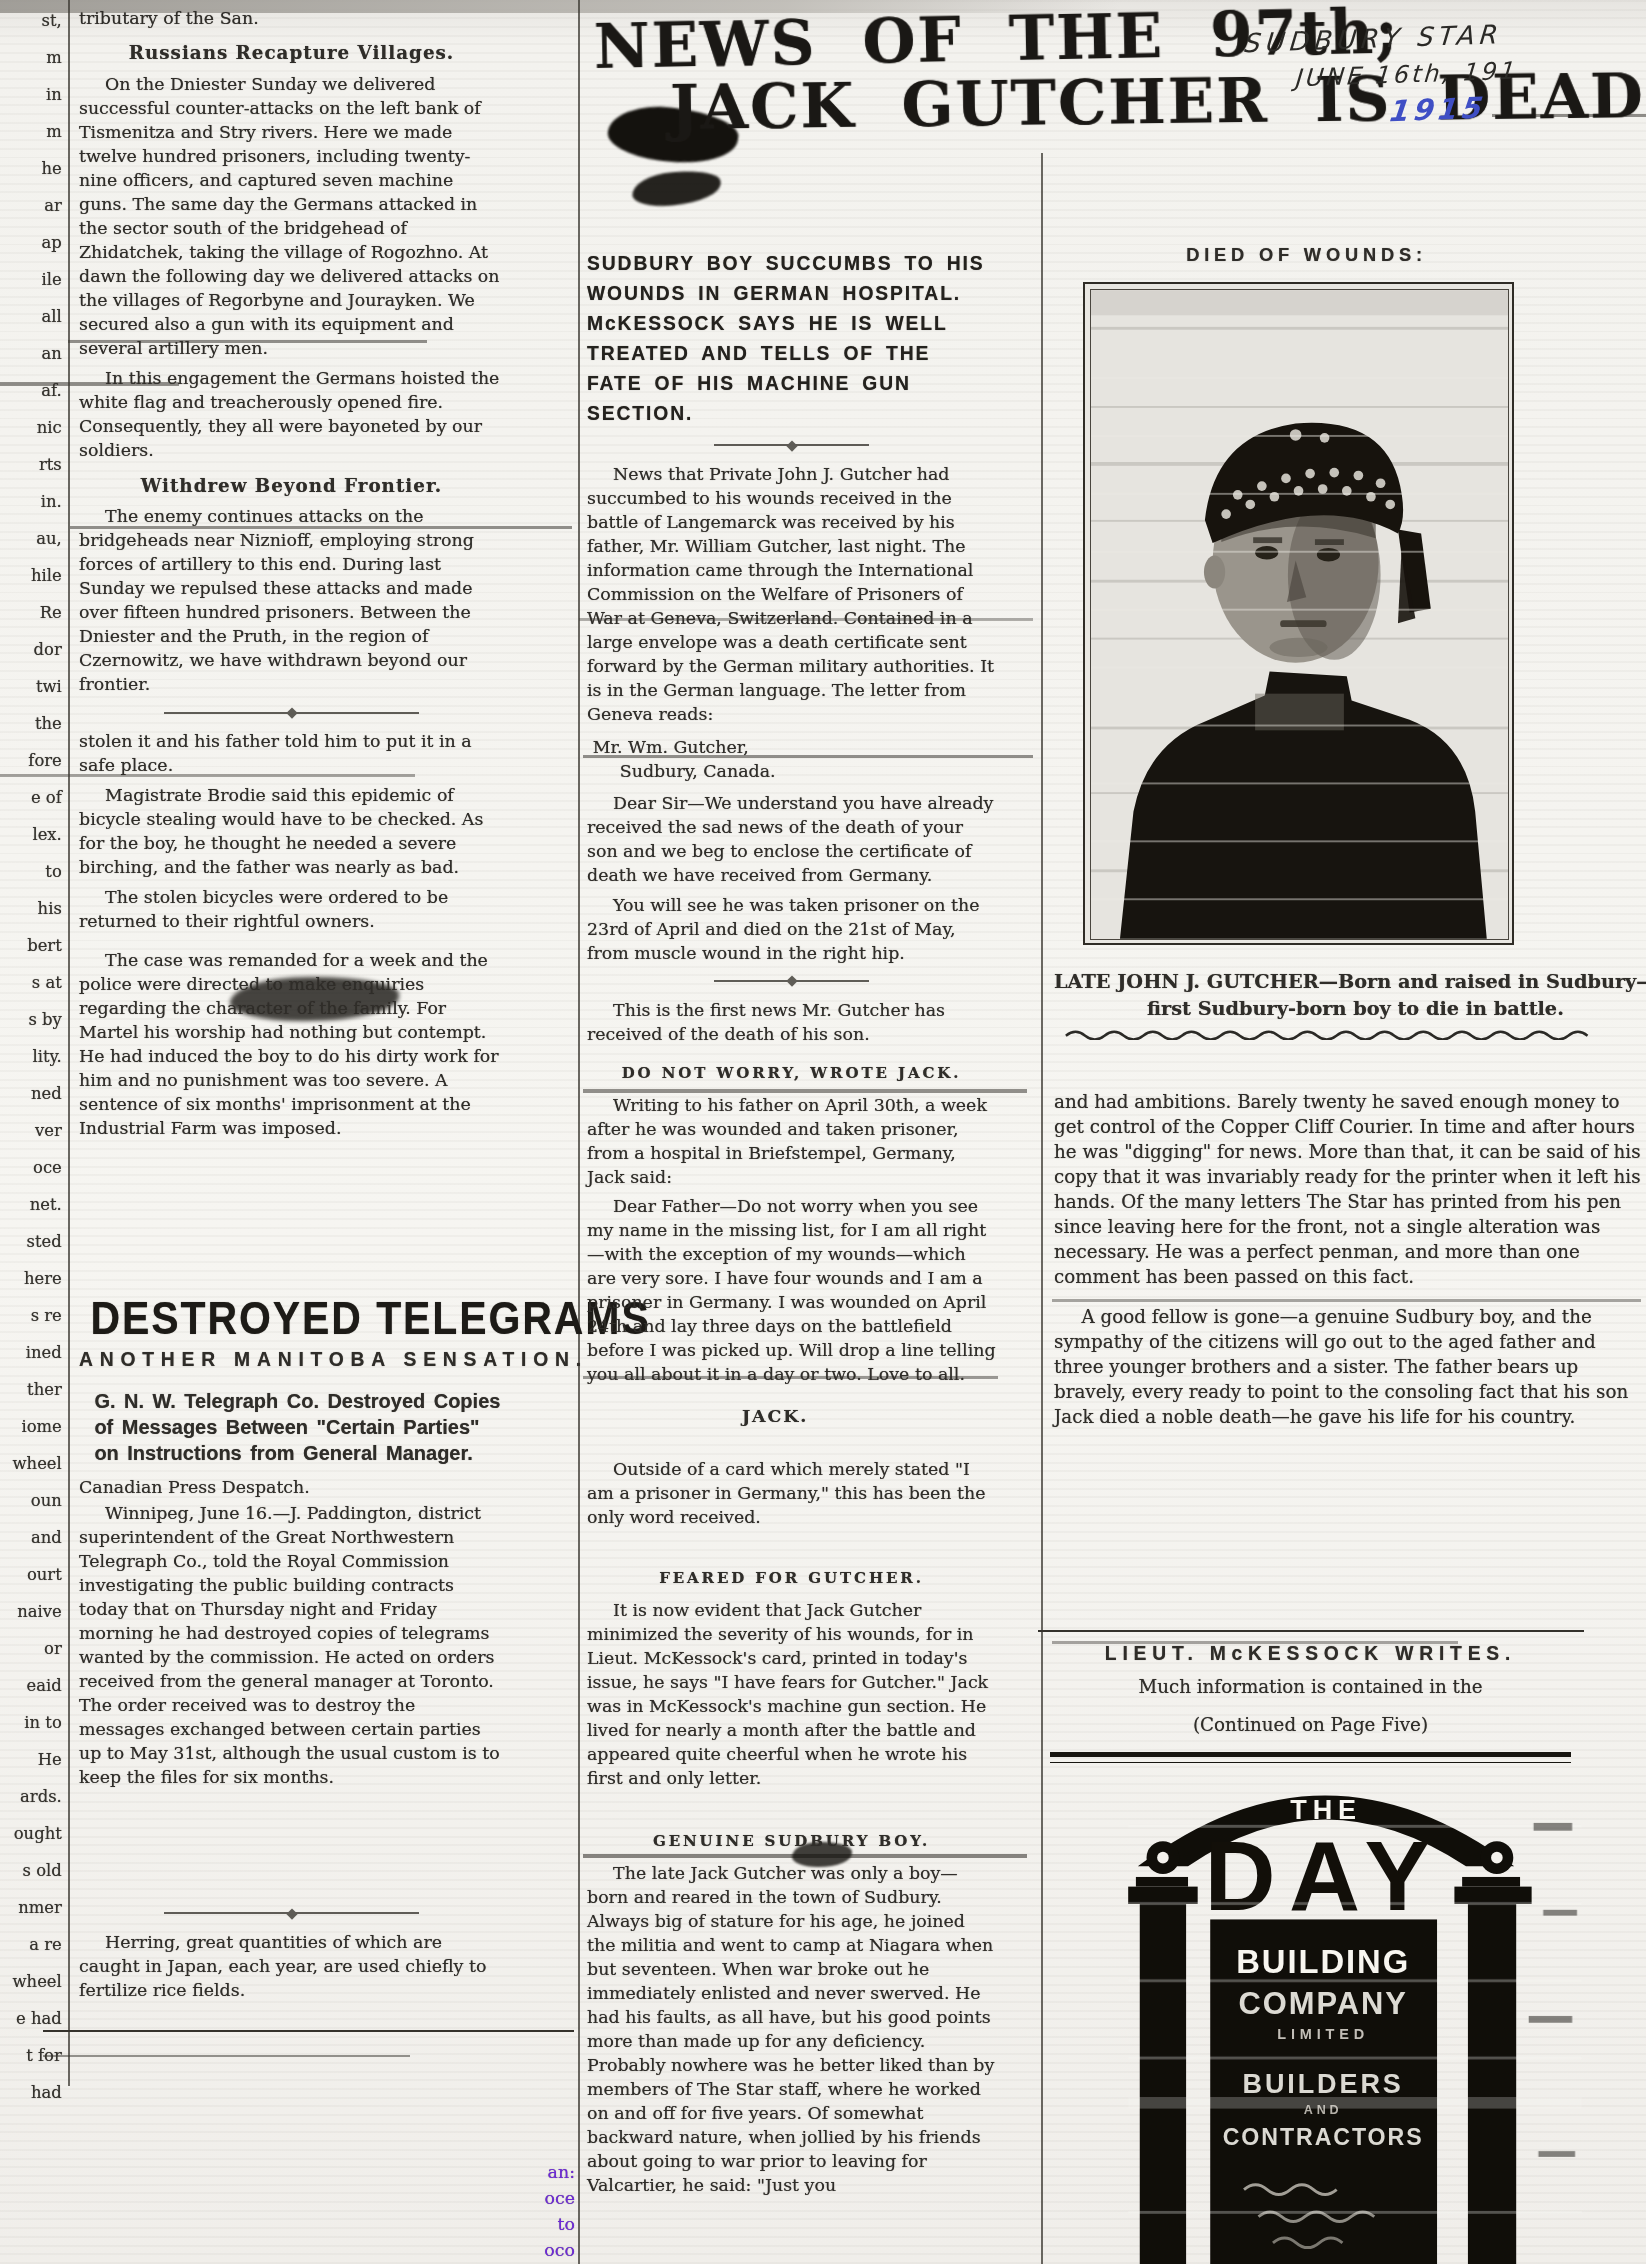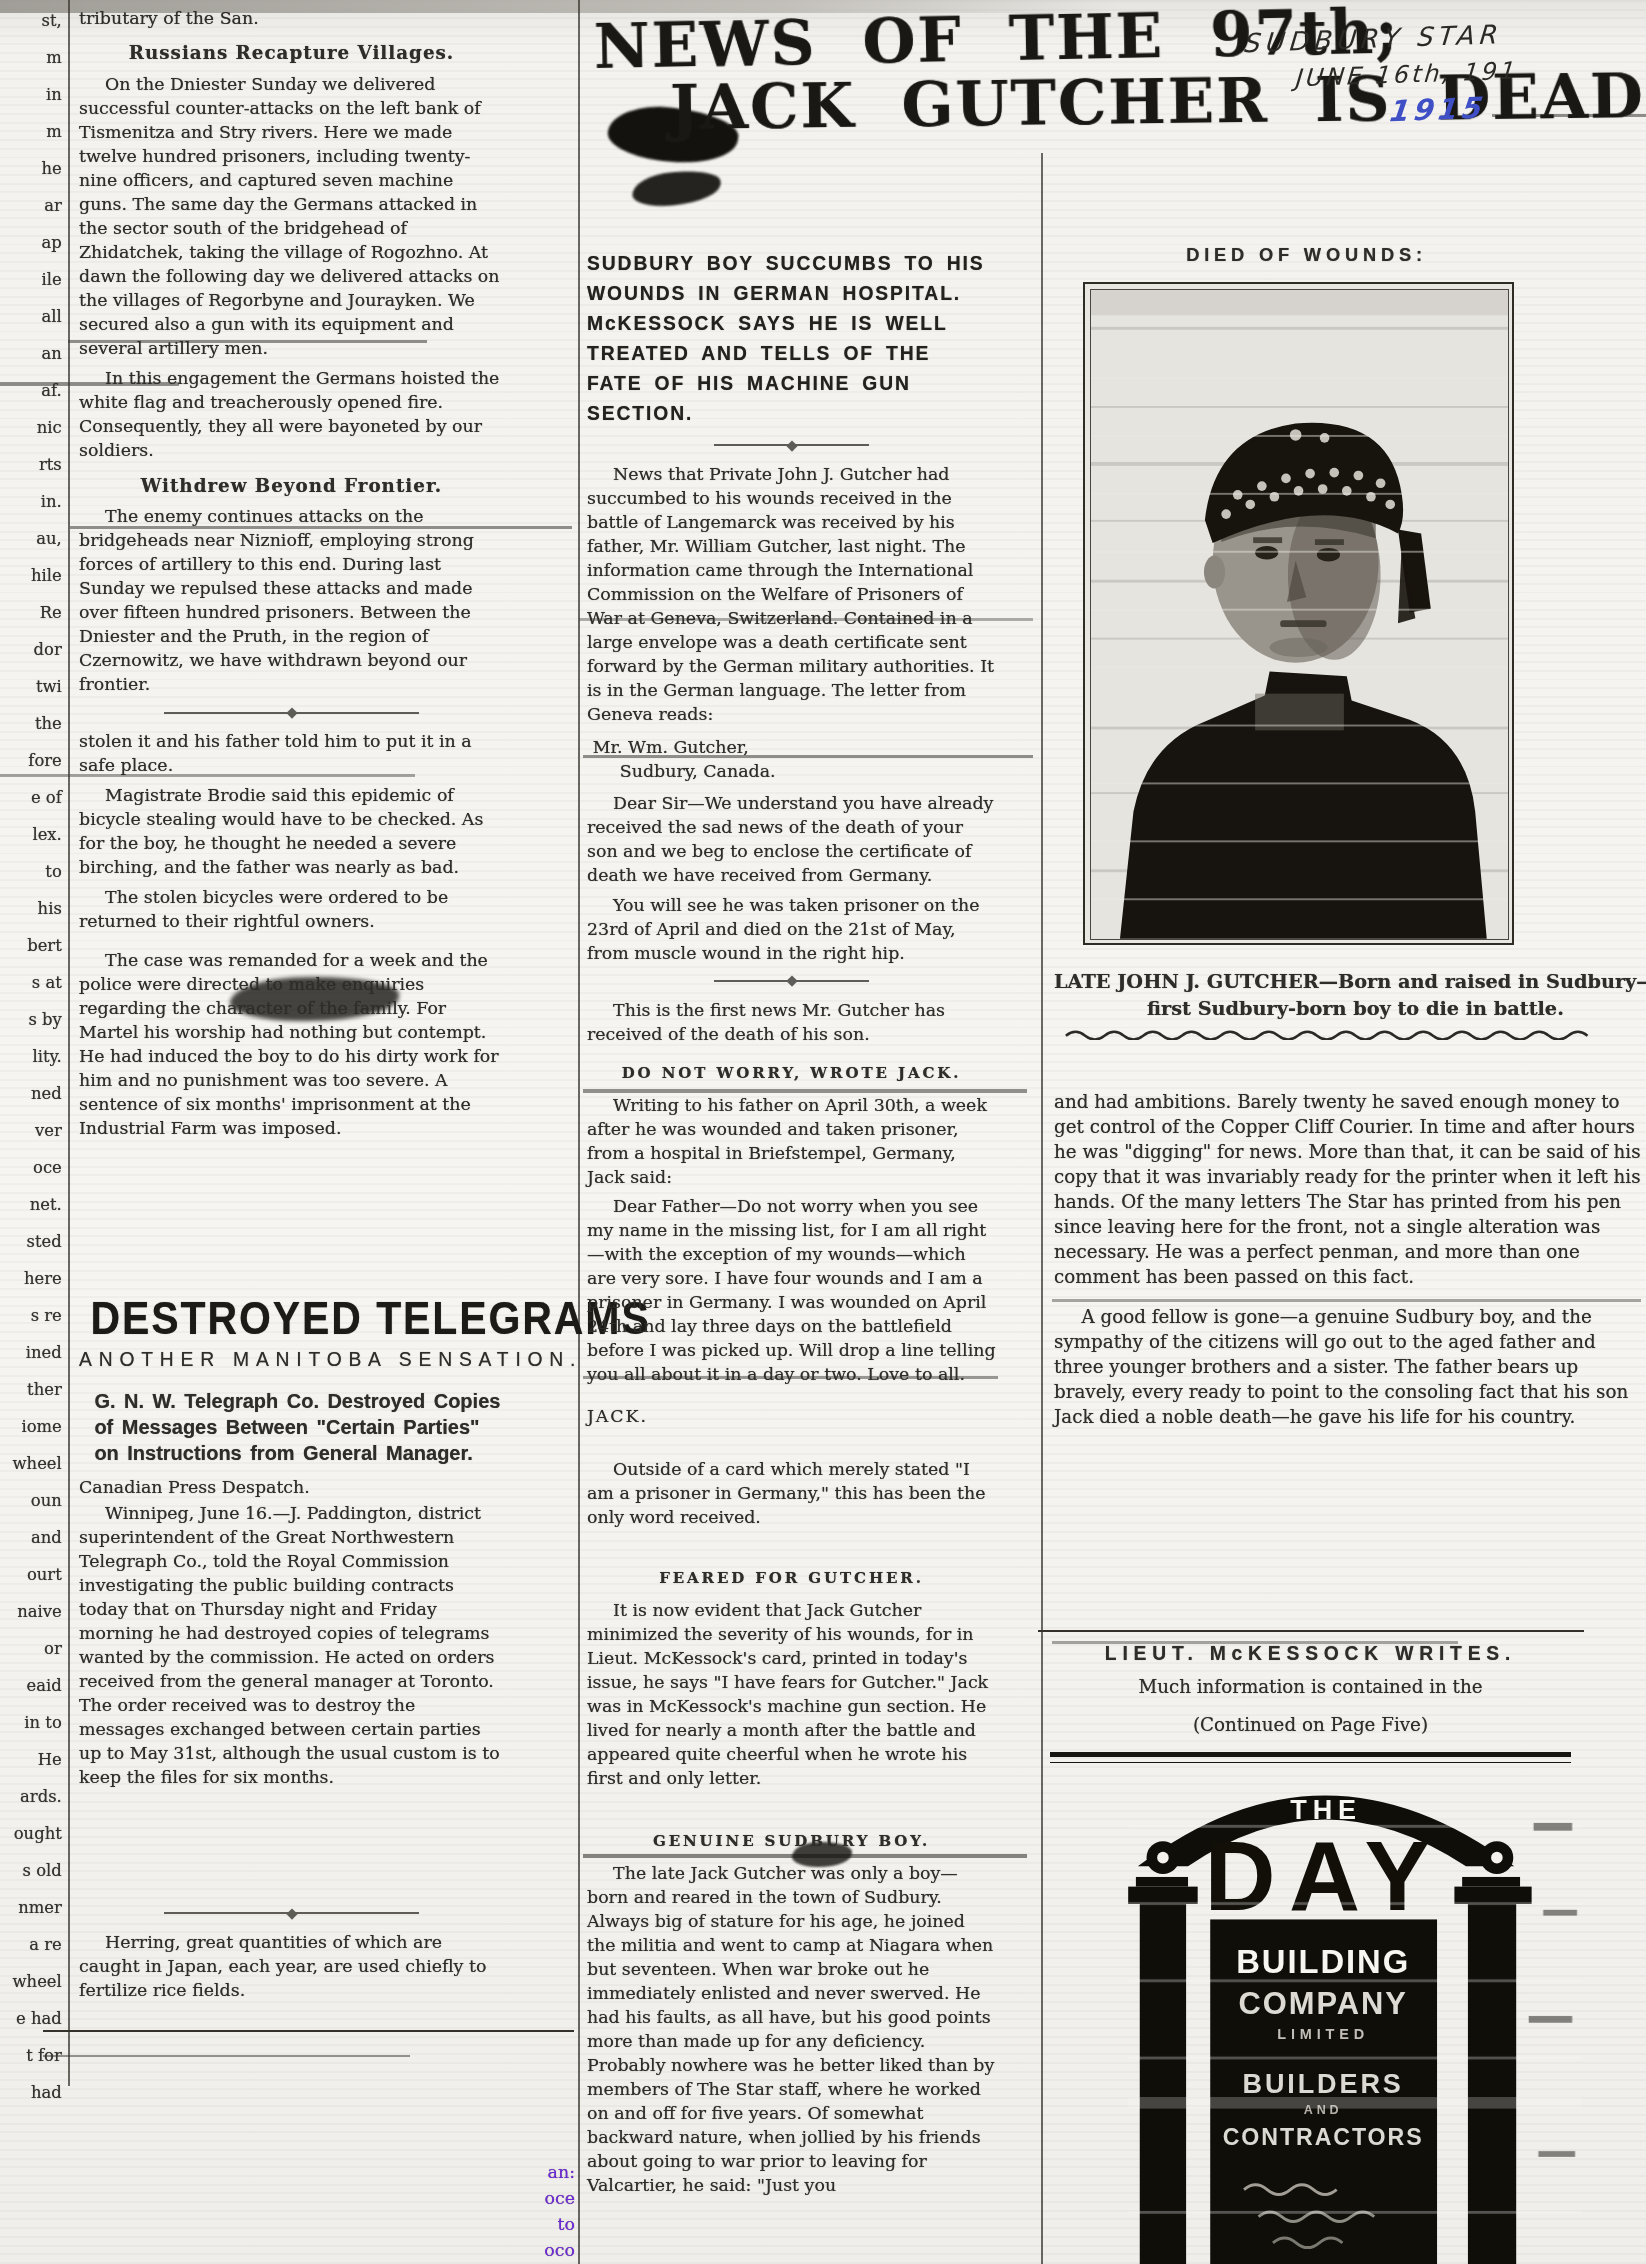--- a/index.html
+++ b/index.html
@@ -40,30 +40,30 @@
   .headline.l1{margin-left:17.4px;}
   .headline.l2{margin-left:93px;margin-top:-3.9px;transform:rotate(-0.7deg);}
   .handwriting{position:absolute;top:5.8px;right:-5.8px;width:406px;transform:rotate(-2deg);
     font-family:"DejaVu Sans","Liberation Sans",sans-serif;font-style:italic;color:#2b2a27;}
   .hw1{font-size:26px;letter-spacing:4.8px;transform:skewX(-8deg);}
   .hw2{font-size:24px;letter-spacing:2.9px;margin:7.7px 0 0 50px;transform:skewX(-8deg);}
   .hw3{font-size:29px;letter-spacing:3.9px;margin:5.8px 0 0 143px;color:#3f4fc5;font-weight:bold;transform:skewX(-10deg);}
   
   .tele-head{font-family:"Liberation Sans","DejaVu Sans",sans-serif;font-weight:bold;font-size:41px;
     letter-spacing:1.9px;transform:scaleY(1.12);transform-origin:left top;margin:0 0 19.3px 11.6px;color:#1d1b17;white-space:nowrap;}
-  .tele-sub{font-family:"Liberation Sans",sans-serif;font-weight:normal;font-size:19.3px;letter-spacing:6.8px;margin:0 0 15.4px 0;white-space:nowrap;}
+  .tele-sub{font-family:"Liberation Sans",sans-serif;font-weight:bold;font-size:19.3px;letter-spacing:6.8px;margin:0 0 15.4px 0;white-space:nowrap;}
   .tele-deck{font-family:"Liberation Sans",sans-serif;font-weight:bold;font-size:20px;line-height:26px;
     width:415px;padding-left:15.4px;margin-bottom:9.7px;word-spacing:2.9px;}
   .tele-credit{font-size:17.4px;margin:5.8px 0 1.9px;}
   
   .center-deck{font-family:"Liberation Sans",sans-serif;font-weight:bold;font-size:19.3px;line-height:30px;
     letter-spacing:1.9px;word-spacing:4.8px;color:#24221e;}
   .addr{margin:9.7px 0 7.7px 5.8px;}
   .addr2{margin-left:27px;}
-  .sig{text-align:left;padding-right:33px;font-weight:normal;letter-spacing:1.9px;margin-top:18px;}
+  .sig{text-align:center;padding-right:33px;font-weight:bold;letter-spacing:1.9px;margin-top:18px;}
   
   .died-h{font-family:"Liberation Sans",sans-serif;font-weight:bold;font-size:18.3px;letter-spacing:4.8px;
     text-align:center;width:463px;margin-left:21px;}
   .photo-frame{margin:15.4px 0 0 29px;width:417px;height:649px;border:2.9px solid #2f2c26;padding:4.8px;background:#e9e7e2;}
   .photo-frame svg{display:block;border:1.9px solid #4a463f;}
   .caption{font-weight:bold;font-size:19.3px;line-height:27px;margin-top:23px;width:579px;
     padding-left:93px;text-indent:-93px;}
   .wavy{margin:5.8px 0 0 7.7px;}
   .rfoot-rule{height:1.9px;background:#34312b;width:546px;margin:0 auto 9.7px;}
   .mck-h{font-family:"Liberation Sans",sans-serif;font-weight:bold;font-size:19.3px;letter-spacing:5.8px;text-align:center;margin:0 0 9.7px;}

